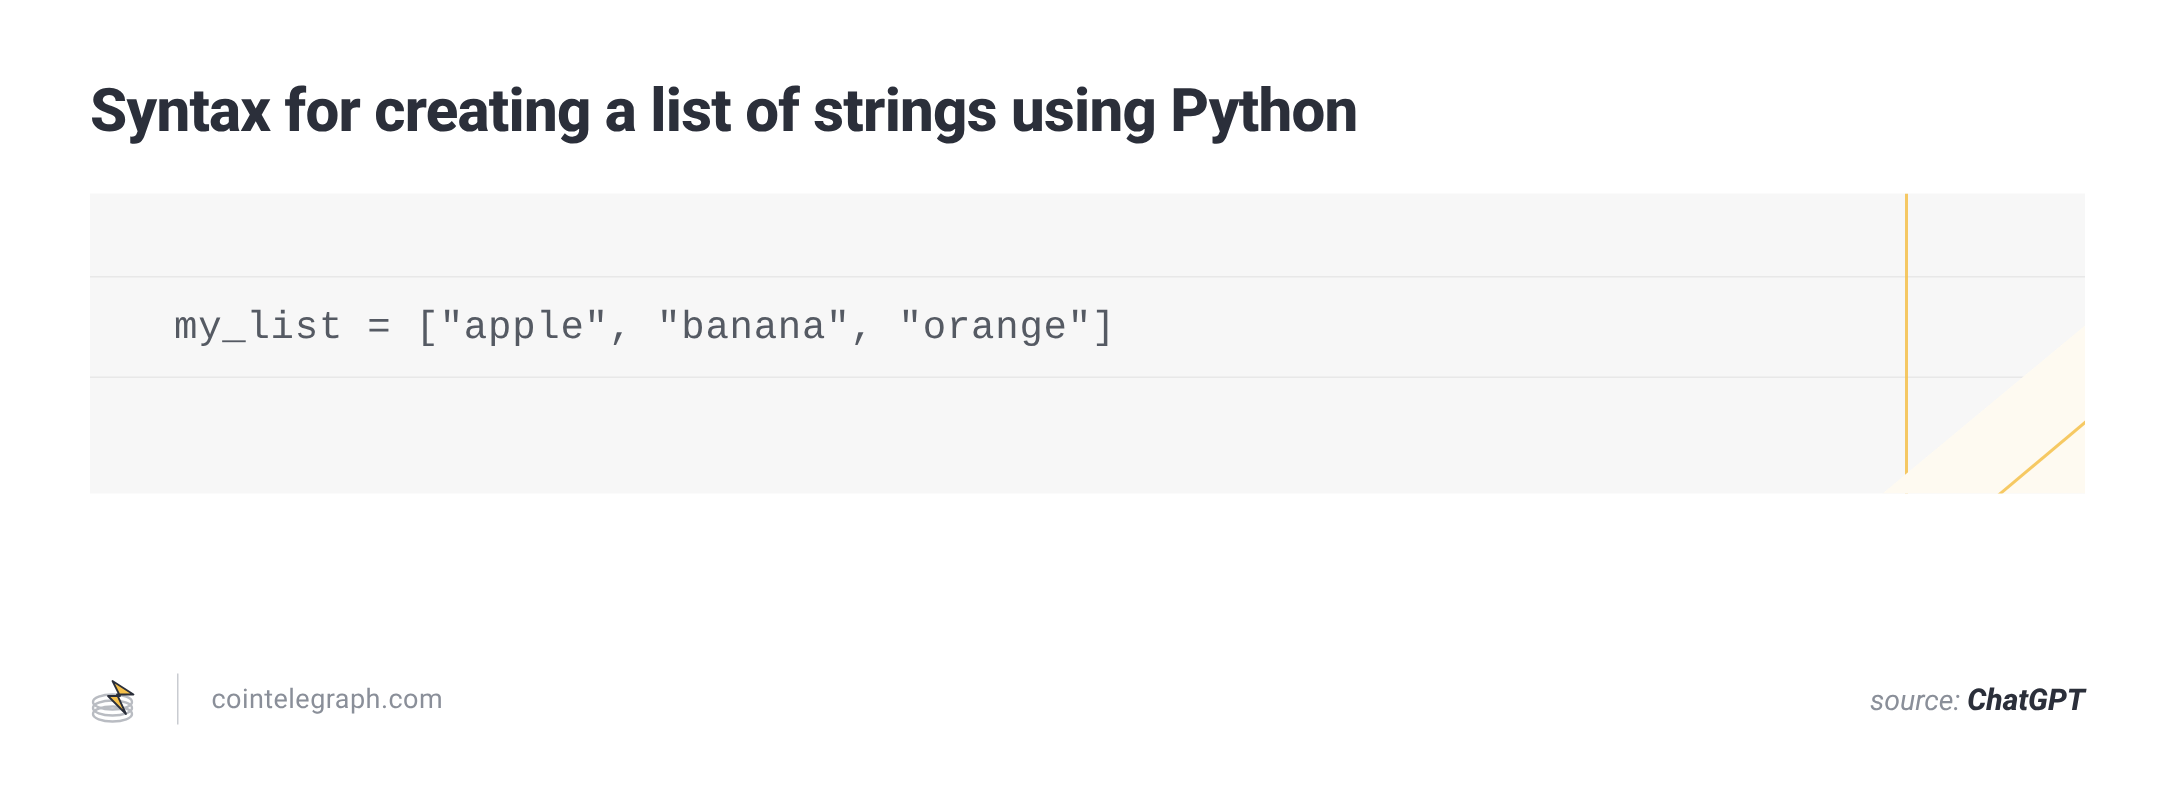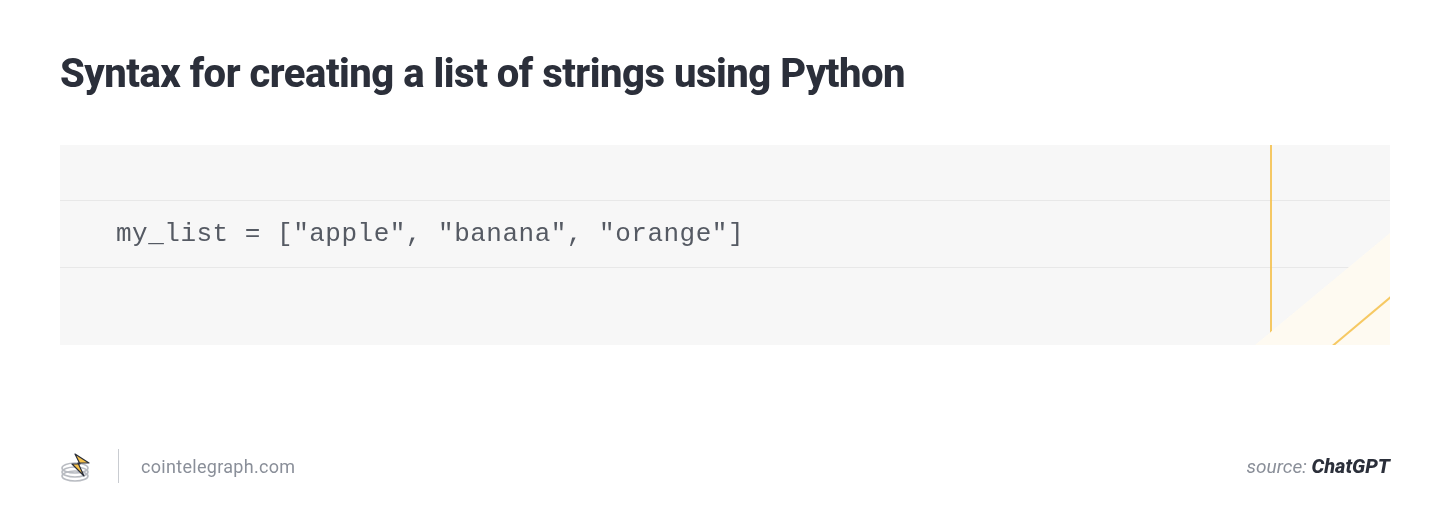--- a/index.html
+++ b/index.html
@@ -9,21 +9,21 @@
     width: 1450px;
     height: 526px;
     position: relative;
     padding: 50px 60px 0 60px;
   }
   .title {
     font-size: 40px;
     font-weight: 800;
     color: #2b2f3a;
     letter-spacing: -0.5px;
-    margin-bottom: 48px;
+    margin-bottom: 32px;
   }
   .code-block {
     background: #f7f7f7;
     position: relative;
     height: 200px;
     overflow: hidden;
   }
   .code-line-wrap {
     border-top: 1px solid #e8e8e8;
     border-bottom: 1px solid #e8e8e8;

